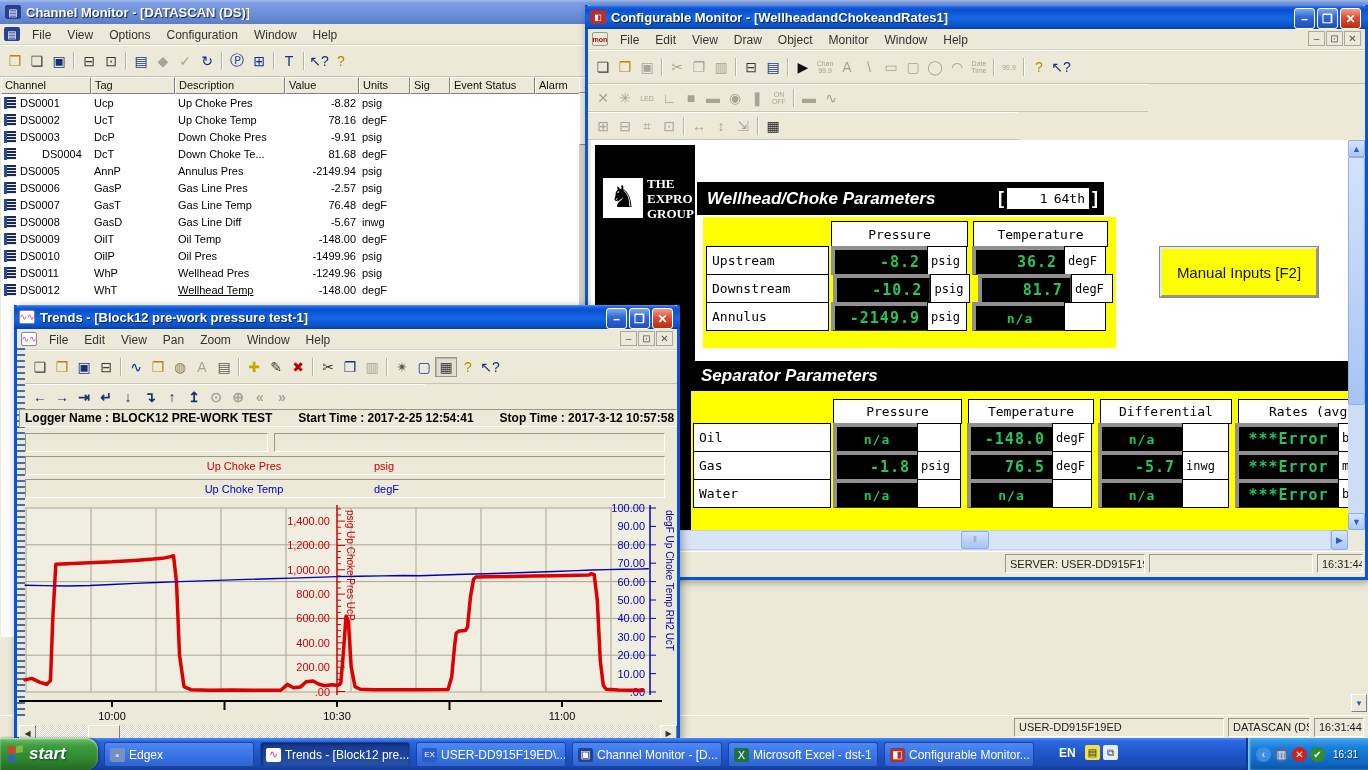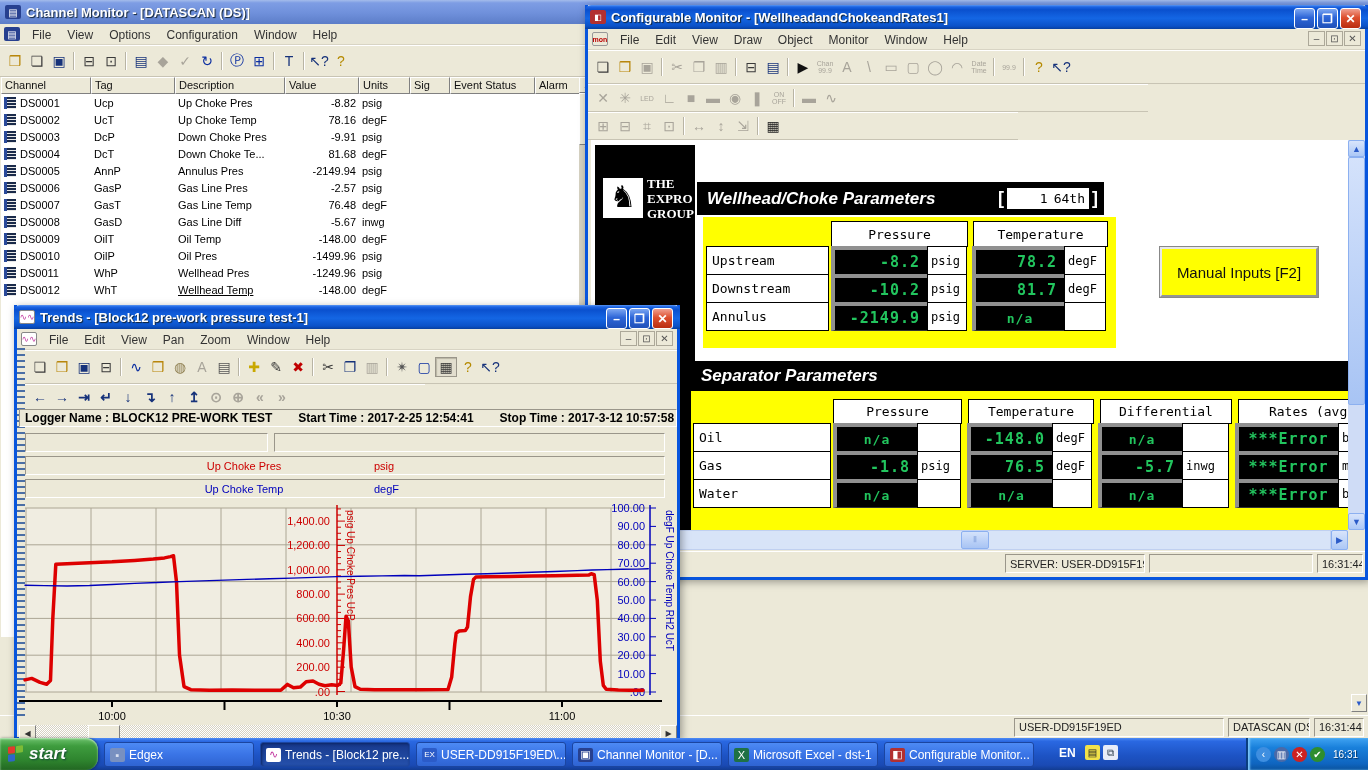--- a/index.html
+++ b/index.html
@@ -195,21 +195,21 @@
               <span></span>
             </div>
             <div class="cmc" style="width: 85px;">
               <span></span>
             </div>
             <div class="cmc" style="width: 46px;">
               <span></span>
             </div>
           </div>
           <div class="cmr">
-            <div class="cmc" style="width: 90px;">
+            <div class="cmc" style="width: 90px; gap: 22px;">
               <span class="rowicon"></span>
               <span>DS0004</span>
             </div>
             <div class="cmc" style="width: 84px;">
               <span>DcT</span>
             </div>
             <div class="cmc" style="width: 110px;">
               <span>Down Choke Te...</span>
             </div>
             <div class="cmc right" style="width: 74px;">
@@ -571,25 +571,25 @@
           </div>
           <div class="prow" style="height: 29px; margin-top: -1px;">
             <div class="plabel" style="width: 123px;">Upstream</div>
             <div class="pgap" style="width: 2px;"></div>
             <div class="pled num" style="width: 97px;">
               <span class="ledtxt">-8.2</span>
             </div>
             <div class="punit" style="width: 40px;">psig</div>
             <div class="pgap" style="width: 5px;"></div>
             <div class="pled num" style="width: 93px;">
-              <span class="ledtxt">78.2</span>
+              <span class="ledtxt">36.2</span>
             </div>
             <div class="punit" style="width: 42px;">degF</div>
           </div>
-          <div class="prow" style="height: 29px; margin-top: -1px;">
+          <div class="prow" style="height: 29px; margin-top: -1px; justify-content: space-between;">
             <div class="plabel" style="width: 123px;">Downstream</div>
             <div class="pgap" style="width: 2px;"></div>
             <div class="pled num" style="width: 97px;">
               <span class="ledtxt">-10.2</span>
             </div>
             <div class="punit" style="width: 40px;">psig</div>
             <div class="pgap" style="width: 5px;"></div>
             <div class="pled num" style="width: 93px;">
               <span class="ledtxt">81.7</span>
             </div>

